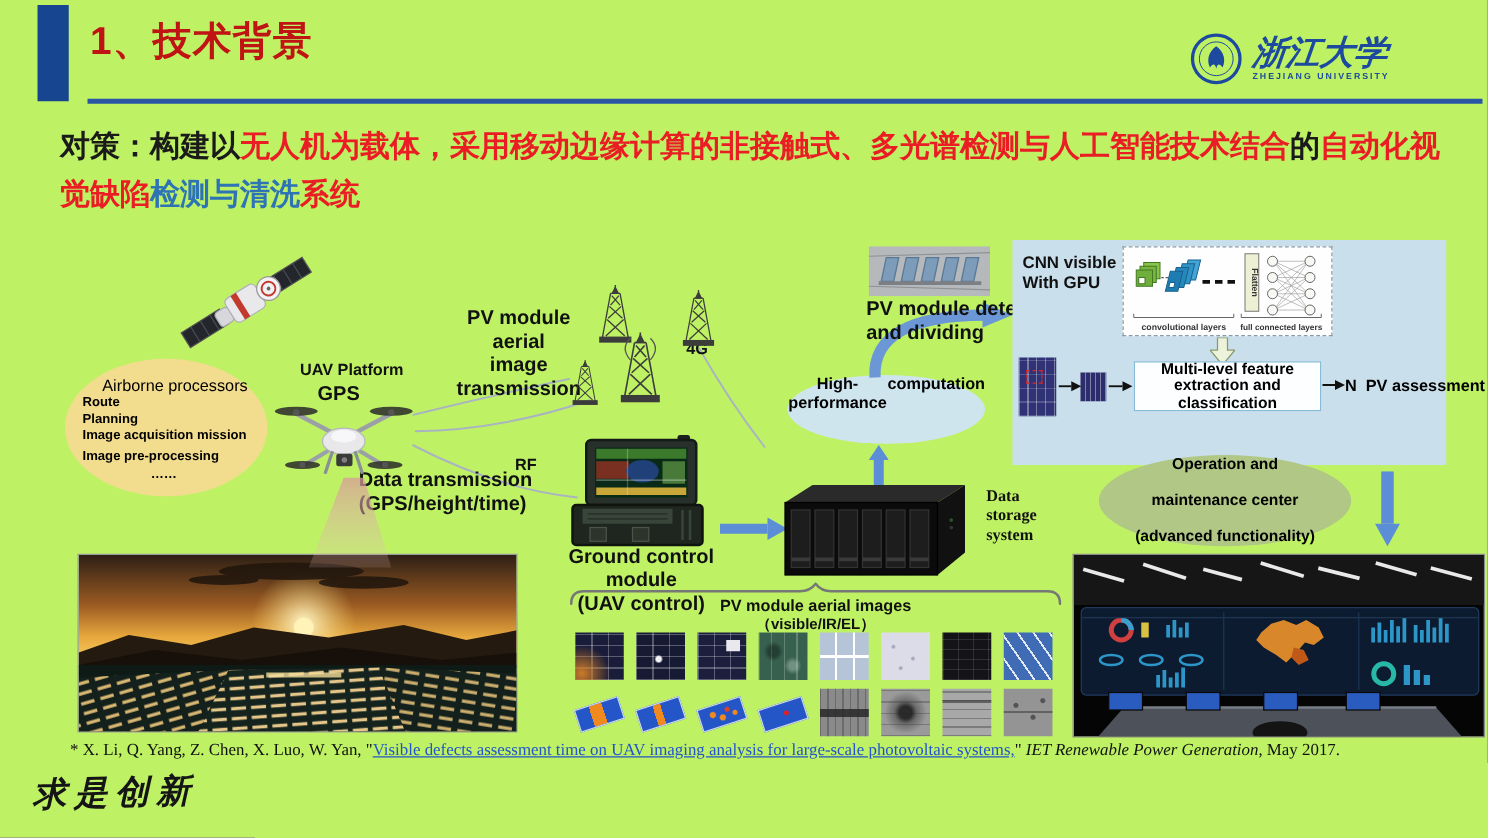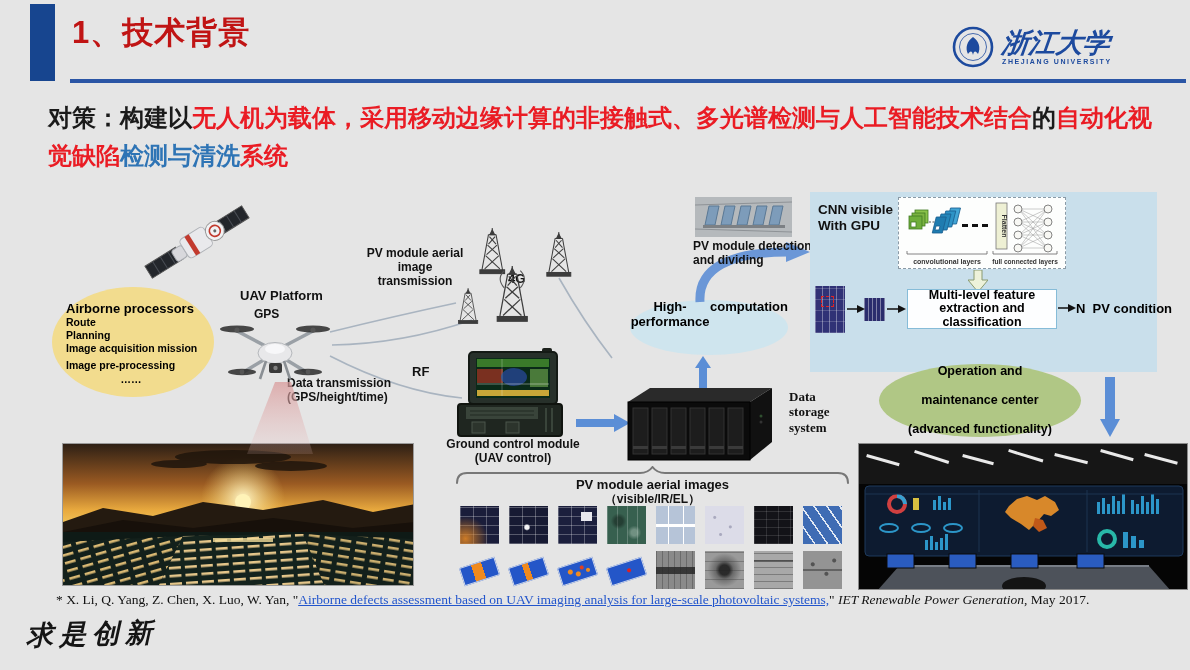--- a/index.html
+++ b/index.html
@@ -1,42 +1,42 @@
 <!DOCTYPE html>
 <html><head>
 <meta charset="utf-8">
 <style>
   * { margin:0; padding:0; box-sizing:border-box; }
   html,body { background:#888; }
   #slide {
-    position:relative; width:1190px; height:670px; background:#e5e5e5;
+    position:relative; width:1190px; height:670px; background:#bef264;
     overflow:hidden; font-family:"Liberation Sans", sans-serif;
   }
   .abs { position:absolute; }
-  .lbl { font-weight:700; color:#111; line-height:1.18; font-size:12px; }
+  .lbl { font-weight:700; color:#111; line-height:1.18; font-size:16px; }
   .ctr { text-align:center; }
 
   
   #vbar { left:30px; top:4px; width:25px; height:77px; background:#17458f; }
   #title { left:72px; top:12px; font-size:31px; font-weight:700; color:#c01414; letter-spacing:1px; }
   #hline { left:70px; top:79px; width:1116px; height:4px; background:#2a55a5; }
   #logo { left:952px; top:26px; display:flex; align-items:center; gap:8px; }
   #logo-cn { font-family:"DejaVu Serif", serif; font-weight:700; font-style:italic; font-size:27px; color:#1d4a9e; transform:skewX(-6deg); line-height:1; }
   #logo-en { font-size:7px; font-weight:700; letter-spacing:1.6px; color:#1d4a9e; margin-top:2px; }
 
   
   #statement { left:48px; top:99px; width:1110px; font-size:24px; font-weight:700; line-height:1.6; color:#1a1a1a; }
   .seg-red { color:#ea1c24; }
   .seg-blue { color:#2e74b5; }
   .seg-black { color:#1a1a1a; }
 
   
   .ellipse { border-radius:50%; }
   #airborne { left:52px; top:287px; width:162px; height:110px; background:#f2dc8e; padding:14px 0 0 14px; }
-  #airborne .t { font-size:13px; font-weight:700; }
+  #airborne .t { font-size:13px; font-weight:400;text-align:center; }
   #airborne .i { font-size:10.5px; font-weight:700; line-height:1.25; }
   #hpc { left:630px; top:300px; width:158px; height:55px; background:#cfe5ee; display:flex; flex-direction:row; justify-content:center; }
   #hpc div { font-size:13px; font-weight:700; text-align:center; line-height:1.15; }
   #opc { left:879px; top:364px; width:202px; height:73px; background:#b0c785; display:flex; flex-direction:column; justify-content:space-between; }
   #opc div { font-size:12.5px; font-weight:700; text-align:center; line-height:1.2; }
 
   
   #bluepanel { left:810px; top:192px; width:347px; height:180px; background:#c9dfeb; }
   #cnn-label { left:8px; top:10px; font-size:13.5px; }
   #dashedbox { left:88px; top:5px; width:168px; height:72px; border:1.5px dashed #8a9aa6; background:#fdfefd; }
@@ -49,21 +49,21 @@
      background-image:repeating-linear-gradient(90deg, rgba(255,255,255,.4) 0 1px, transparent 1px 4px); }
   #mlbox { left:97px; top:97px; width:150px; height:40px; background:#fdfeff; border:1.5px solid #86bcd8;
      display:flex; flex-direction:column; justify-content:center; }
   #mlbox div { font-size:12.5px; font-weight:700; text-align:center; line-height:1.08; }
   #pvcond { left:266px; top:109px; font-size:13px; font-weight:700; white-space:pre; }
 
   
   #uav-platform { left:228px; top:288px; font-size:13px;margin-left:12px; }
   #gps-label { left:254px; top:307px; }
   #pv-trans { left:352px; top:246px; width:126px; }
-  #fourg { left:508px; top:271px; font-size:13px; }
+  #fourg { left:549px; top:271px; font-size:13px; }
   #rf { left:412px; top:364px; font-size:13px; }
   #data-trans { left:287px; top:376px; }
   #gcs-label { left:437px; top:437px; width:152px; }
   #dss-label { left:789px; top:389px; font-size:13px;font-family:Liberation Serif, serif; }
   #pvdet-label { left:693px; top:239px; }
 
   
   #aerial-title { left:455px; top:477px; width:395px; font-size:13px; }
   #aerial-sub { left:455px; top:492px; width:395px; font-size:12px; }
   .tilerow { left:460px; display:flex; gap:10px; }
@@ -426,21 +426,21 @@
       <polygon points="47,113 55,117 47,121" fill="#111"></polygon>
       <polygon points="88,113 96,117 88,121" fill="#111"></polygon>
       <polygon points="258,112 266,116 258,120" fill="#111"></polygon>
     </svg>
 
     <div id="mlbox" class="abs">
       <div>Multi-level feature</div>
       <div>extraction and</div>
       <div>classification</div>
     </div>
-    <div id="pvcond" class="abs">N  PV condition</div>
+    <div id="pvcond" class="abs">N  PV assessment</div>
   </div>
 
   <div id="opc" class="abs ellipse">
     <div>Operation and</div>
     <div>maintenance center</div>
     <div>(advanced functionality)</div>
   </div>
   <svg class="abs" style="left:1100px;top:377px" width="20" height="60">
     <rect x="5" y="0" width="10" height="42" fill="#5b8ed6"></rect>
     <polygon points="0,42 20,42 10,60" fill="#5b8ed6"></polygon>
@@ -584,17 +584,17 @@
       </div>
     <div class="cell">
         <div class="thermal th4"></div>
       </div>
     <div class="tile t-el1"></div>
     <div class="tile t-el2"></div>
     <div class="tile t-el3"></div>
     <div class="tile t-el4"></div>
   </div>
 
-  <div id="footnote" class="abs"><span>* X. Li, Q. Yang, Z. Chen, X. Luo, W. Yan, "</span><a href="#">Airborne defects assessment based on UAV imaging analysis for large-scale photovoltaic systems,</a><span>" </span><span class="jr">IET Renewable Power Generation</span><span>, May 2017.</span></div>
+  <div id="footnote" class="abs"><span>* X. Li, Q. Yang, Z. Chen, X. Luo, W. Yan, "</span><a href="#">Visible defects assessment time on UAV imaging analysis for large-scale photovoltaic systems,</a><span>" </span><span class="jr">IET Renewable Power Generation</span><span>, May 2017.</span></div>
 
   <div id="motto" class="abs">求是创新</div>
 
 </div>
 
 </body></html>

